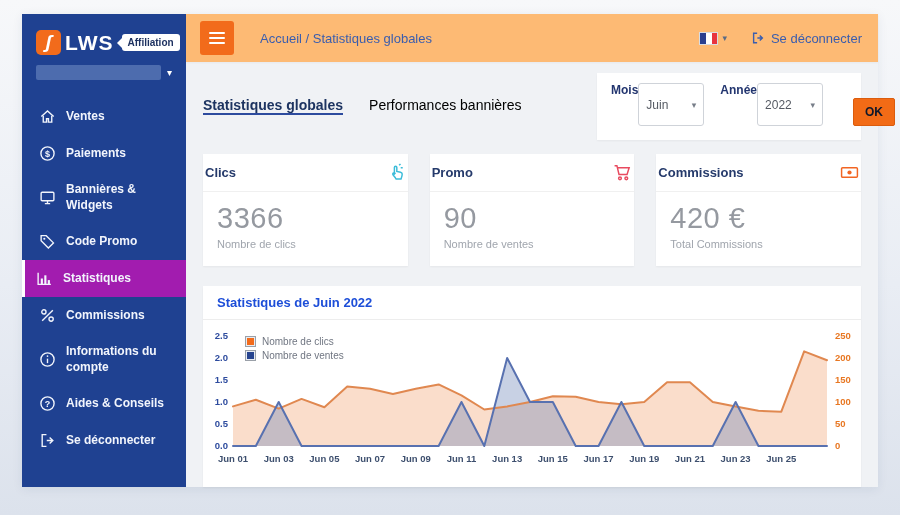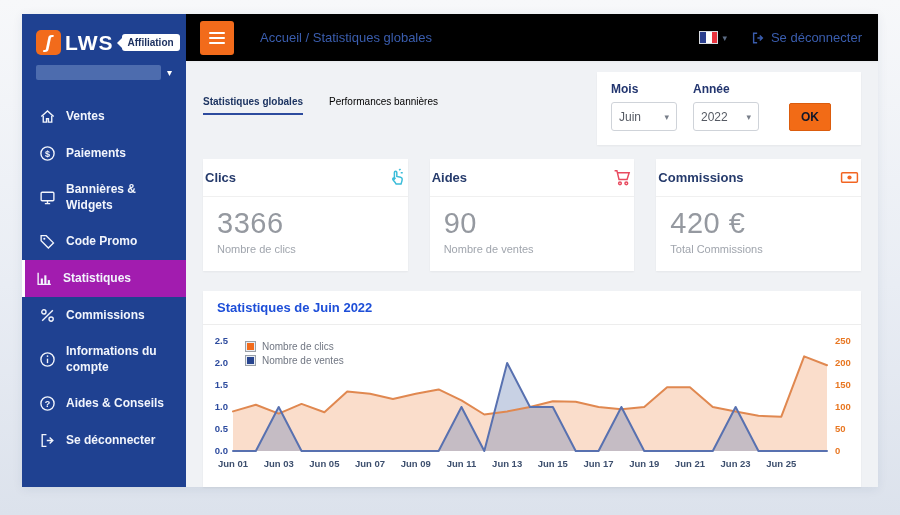--- a/index.html
+++ b/index.html
@@ -27,47 +27,47 @@
   .account-caret { color:#fff; font-size:10px; margin-left:6px; }
   .nav { margin-top:18px; list-style:none; flex:1; }
   .nav-item { display:flex; align-items:center; padding:10px 10px 10px 14px; font-size:12px; font-weight:bold;
               color:#f2f5fc; cursor:pointer; border-left:3px solid transparent; line-height:1.3; }
   .nav-item.active { background:#a21caf; border-left:3px solid #fff; padding-left:11px; }
   .nav-ic { width:17px; height:17px; margin-right:10px; flex-shrink:0; display:inline-flex; }
   .nav-ic svg { width:100%; height:100%; }
 
   
   .main { flex:1; background:#f0f2f5; display:flex; flex-direction:column; min-width:0; }
-  .topbar { height:48px; background:#000000; display:flex; align-items:center; padding:0 16px 0 14px;
+  .topbar { height:48px; background:#fdba74; display:flex; align-items:center; padding:0 16px 0 14px;
             box-shadow:0 1px 2px rgba(0,0,0,.04); }
   .hamburger { width:34px; height:34px; background:#f26b1b; border:none; border-radius:3px; cursor:pointer;
                display:flex; flex-direction:column; justify-content:center; align-items:center; gap:3px; }
   .hamburger span { display:block; width:16px; height:2px; background:#fff; border-radius:1px; }
   .breadcrumb { margin-left:26px; font-size:13px; color:#3a5dae; }
   .topbar-right { margin-left:auto; display:flex; align-items:center; }
   .flag { width:19px; height:13px; display:flex; border:1px solid #d8dce2; cursor:pointer; }
   .flag i { flex:1; } .flag .b{background:#2b3f8f;} .flag .w{background:#fff;} .flag .r{background:#e8343f;}
   .flag-caret { font-size:9px; color:#5b6b84; margin-left:4px; cursor:pointer; }
   .logout-link { display:flex; align-items:center; margin-left:24px; font-size:13px; color:#3a5dae;
                  cursor:pointer; text-decoration:none; }
   .logout-link svg { width:14px; height:14px; margin-right:6px; }
 
   .content { flex:1; padding:11px 17px 0 17px; display:flex; flex-direction:column; }
 
   
   .row1 { display:flex; justify-content:space-between; align-items:flex-start; }
   .tabs { display:flex; margin-top:24px; }
-  .tab { font-size:10px; cursor:pointer; padding-bottom:6px; }
+  .tab { font-size:14px; cursor:pointer; padding-bottom:0; }
   .tab.active { color:#1d3461; font-weight:bold; border-bottom:2px solid #2d4b9e; }
   .tab.inactive { color:#000000; margin-left:26px; }
   .filter-card { background:#fff; width:264px; padding:10px 14px 14px; box-shadow:0 1px 2px rgba(0,0,0,.05); }
   .filter-grid { display:flex; align-items:flex-end; }
-  .fgroup { display:flex; flex-direction:column; margin-right:16px; }
+  .fgroup { display:flex; flex-direction:row; margin-right:16px; }
   .flabel { font-size:12px; font-weight:bold; color:#22356f; margin-bottom:6px; }
-  .select { width:66px; height:29px; border:1px solid #cfd3d9; border-radius:3px; background:#fff;
+  .select { width:66px; height:43px; border:1px solid #cfd3d9; border-radius:3px; background:#fff;
             display:flex; align-items:center; justify-content:space-between; padding:0 7px; cursor:pointer; }
   .select .val { font-size:12px; color:#555a63; }
   .select .car { font-size:9px; color:#777e89; }
   .ok-btn { margin-left:14px; background:#f26b16; border:1px solid #db5c0d; color:#0f172a; font-weight:bold;
             font-size:12px; padding:6px 11px; border-radius:2px; cursor:pointer; }
 
   
   .row2 { display:flex; gap:22px; margin-top:14px; }
   .stat-card { flex:1; background:#fff; box-shadow:0 1px 2px rgba(0,0,0,.05); }
   .stat-head { display:flex; justify-content:space-between; align-items:center; padding:9px 2px;
@@ -256,21 +256,21 @@
                   <path d="M11.5 2.2 l1.3-1.3 M13 4.6 h1.9"></path>
                 </svg></span>
             </div>
             <div class="stat-body">
               <div class="stat-value">3366</div>
               <div class="stat-caption">Nombre de clics</div>
             </div>
           </div>
           <div class="stat-card">
             <div class="stat-head">
-              <span class="stat-title">Aides</span>
+              <span class="stat-title">Promo</span>
               <span class="stat-ic" style="color:#e84a5f"><svg viewBox="0 0 18 18" fill="none" stroke="currentColor" stroke-width="1.4">
                   <path d="M1.5 2.5 h2.2 l2 8.3 h7.6 l2-6.4 H4.6"></path>
                   <circle cx="6.6" cy="14.5" r="1.3"></circle>
                   <circle cx="12.6" cy="14.5" r="1.3"></circle>
                 </svg></span>
             </div>
             <div class="stat-body">
               <div class="stat-value">90</div>
               <div class="stat-caption">Nombre de ventes</div>
             </div>

